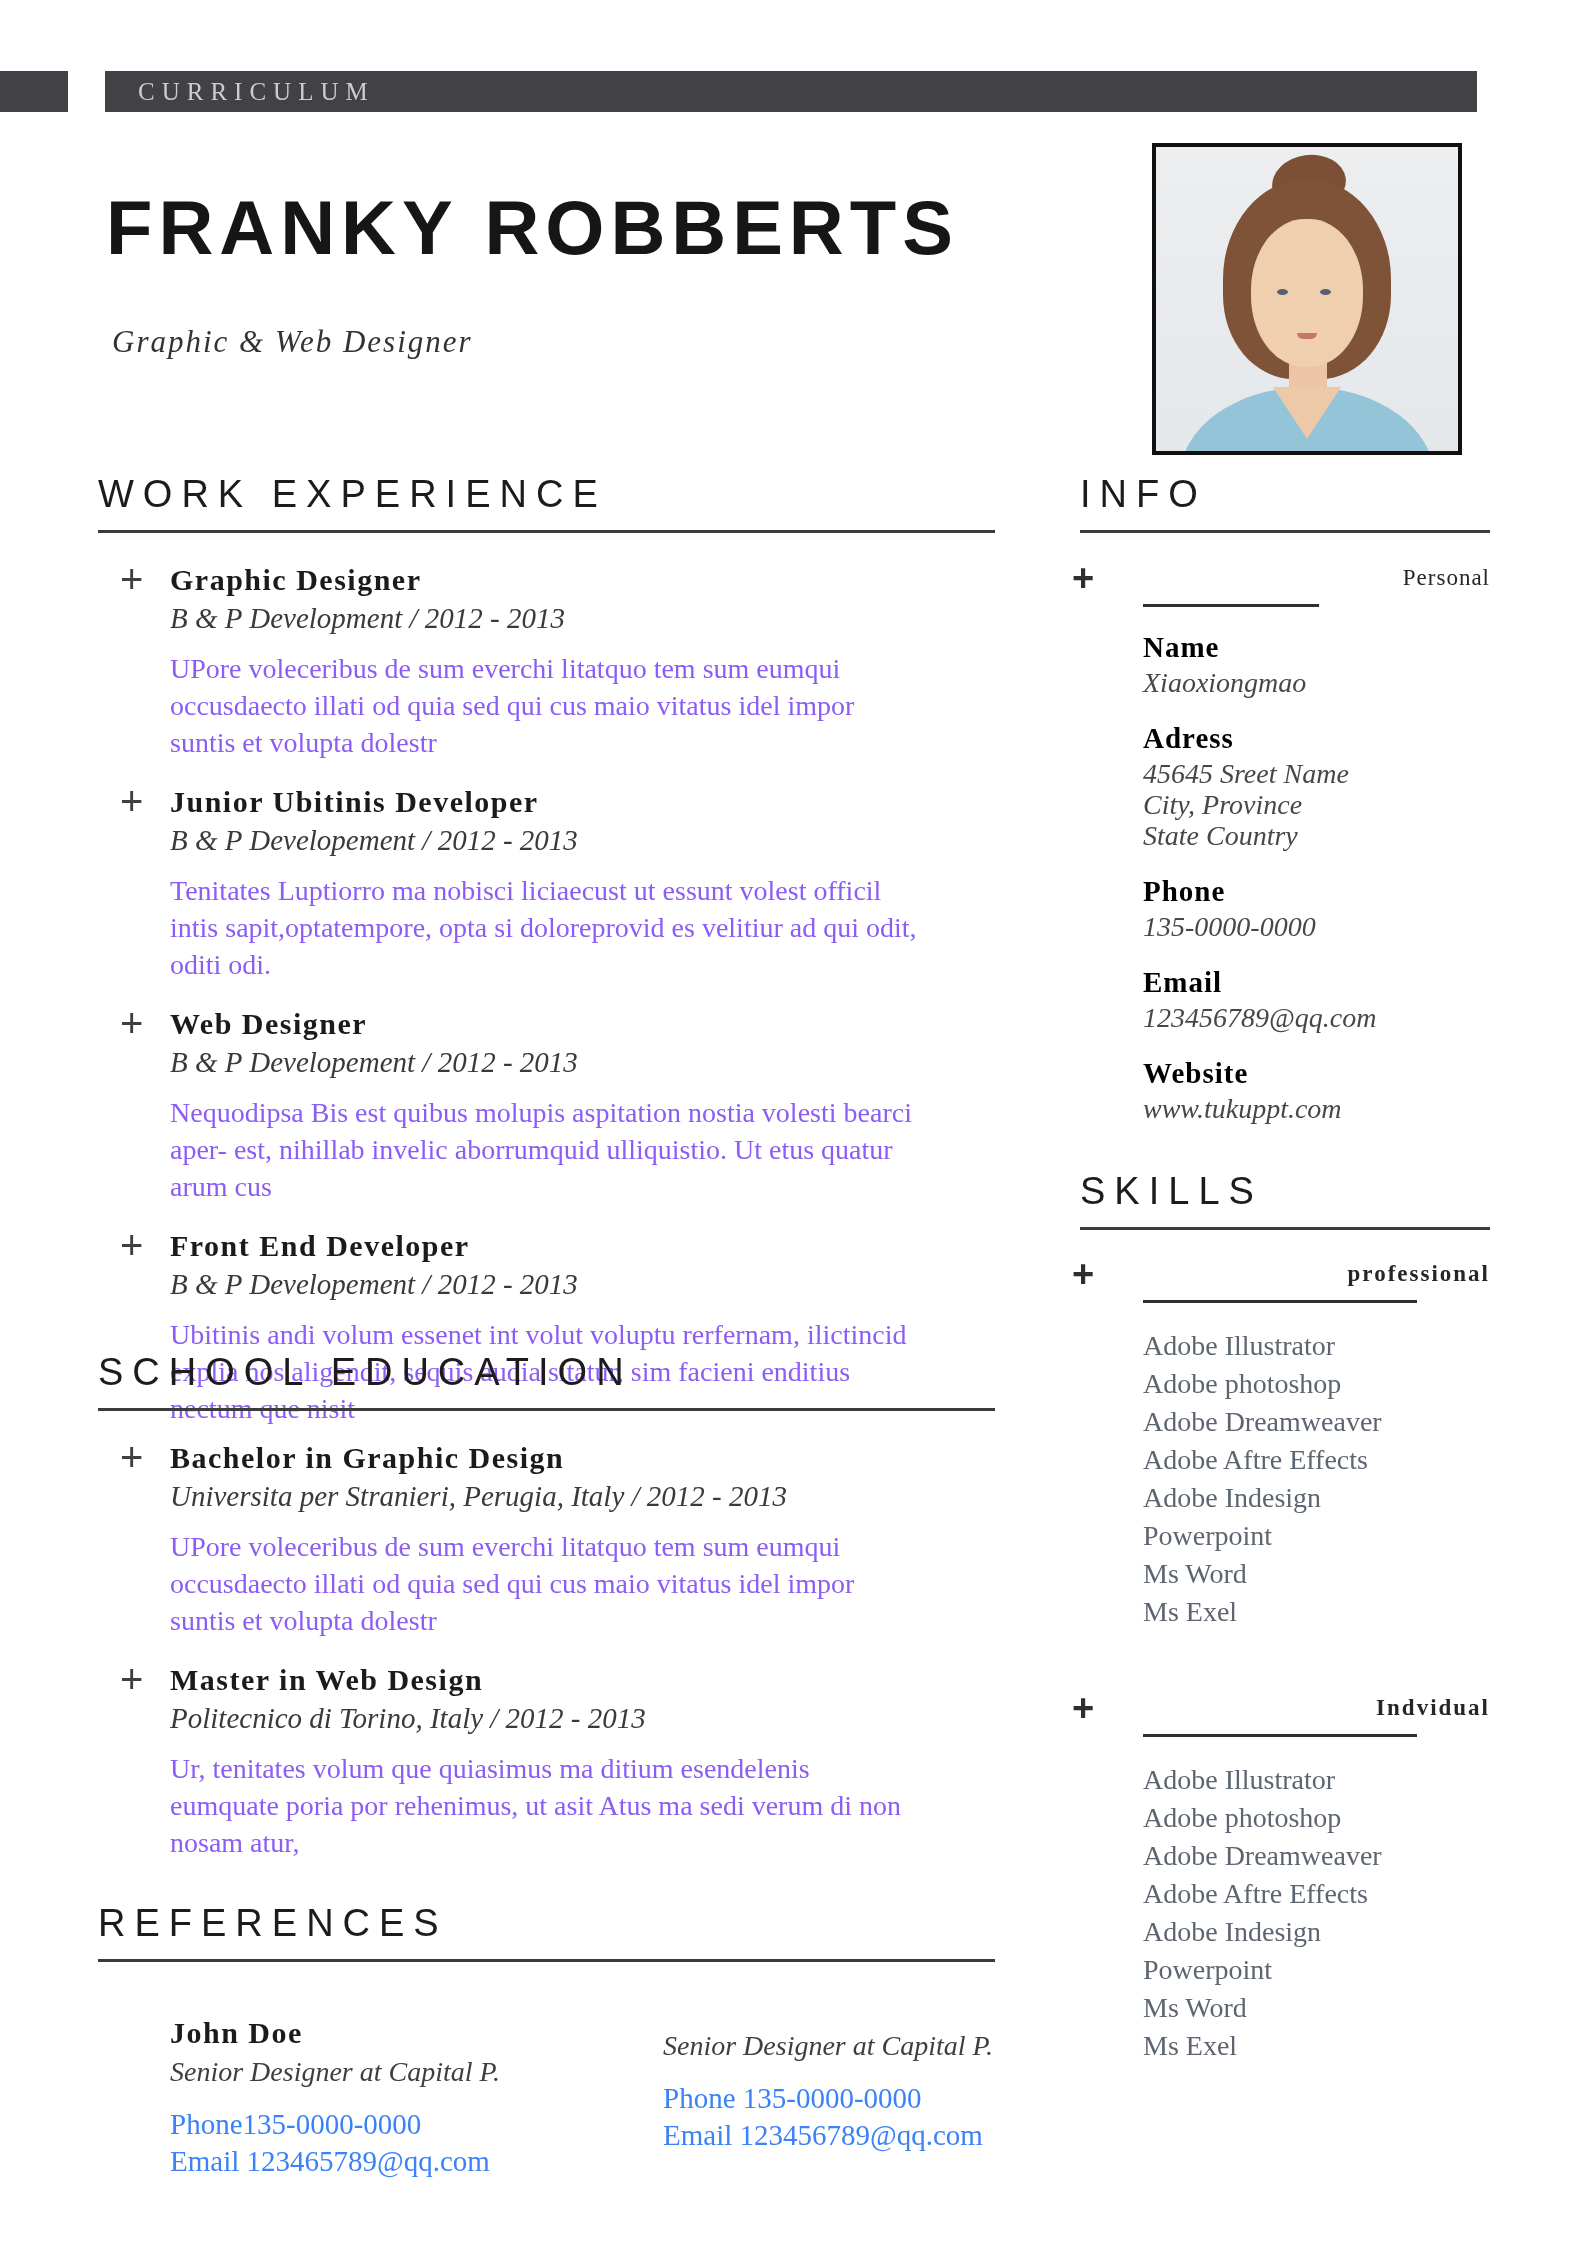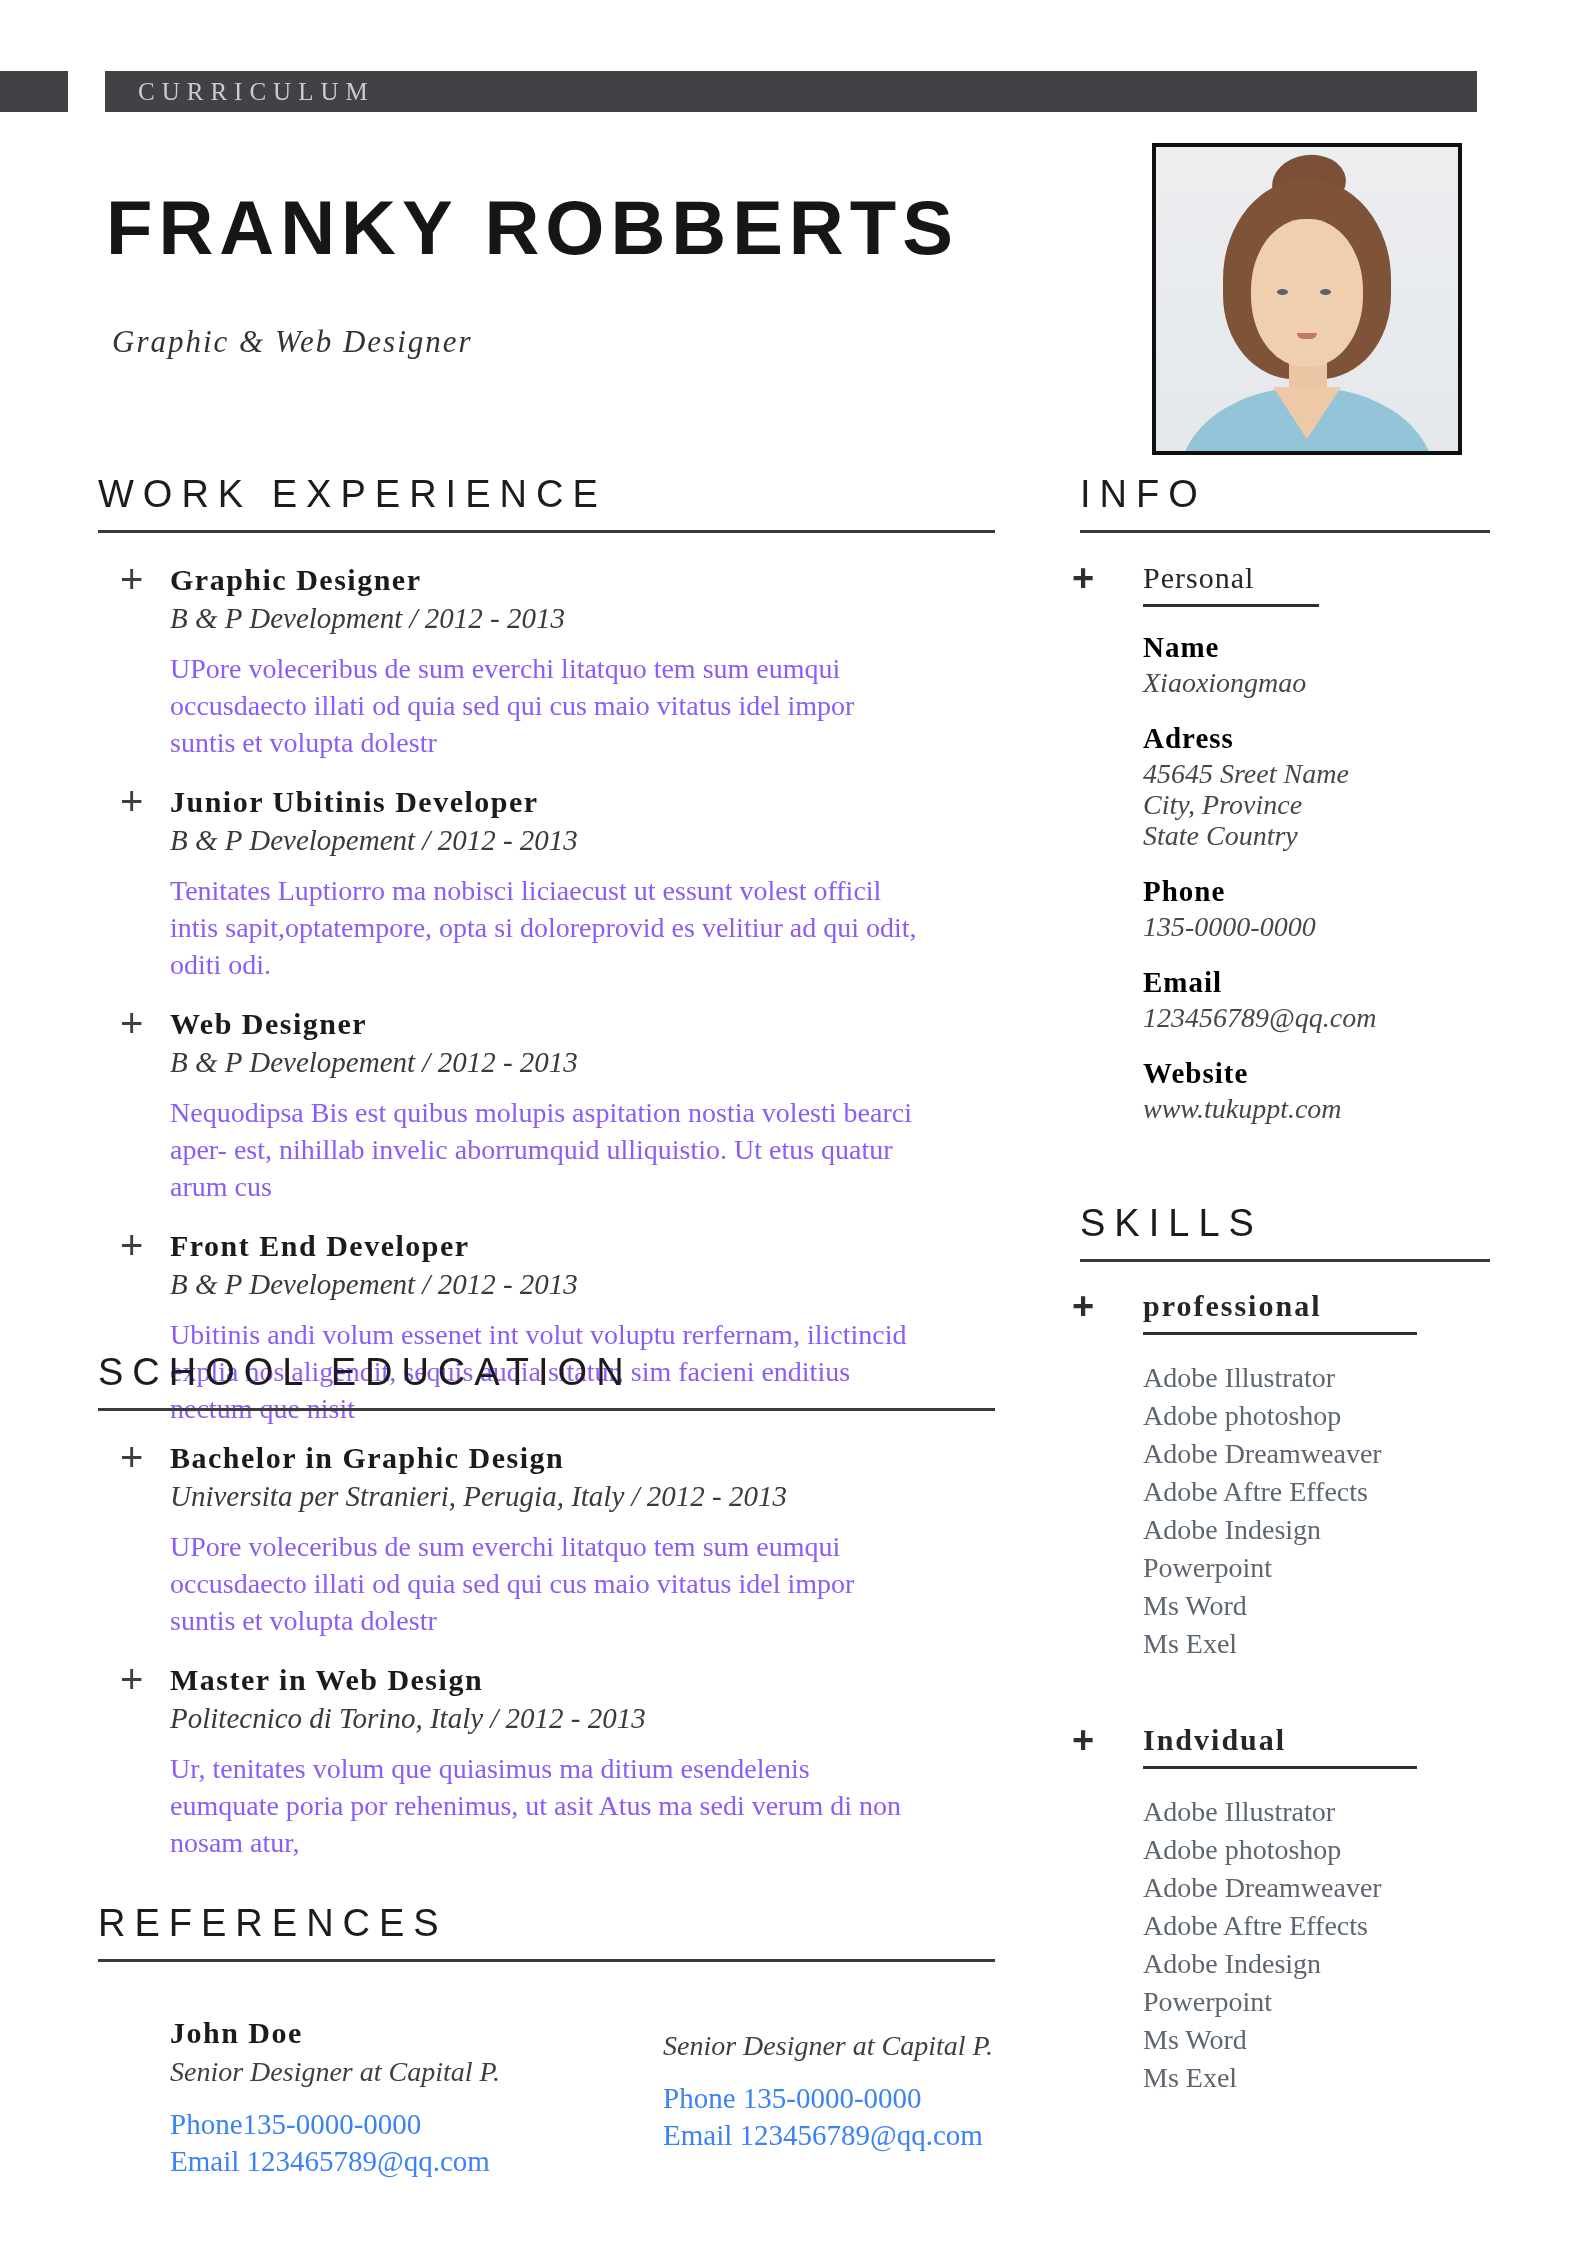--- a/index.html
+++ b/index.html
@@ -72,21 +72,21 @@
   .ref-meta{font-style:italic;font-size:28px;line-height:37px;color:#3f3f3f;margin-top:3px;}
   .ref-contact{margin-top:16px;font-size:29px;line-height:37px;color:#3b82f6;}
   
   .col-right{left:1080px;width:410px;}
   .group{position:relative;padding-left:63px;}
   .plus-bold{
     position:absolute;left:-8px;top:-4px;
     font-family:"Liberation Sans","DejaVu Sans",sans-serif;
     font-size:38px;font-weight:700;color:#2e2e2e;
   }
-  .group-label{font-size:30px;line-height:34px;letter-spacing:1px;color:#262626;}
+  .group-label{font-size:23px;line-height:34px;letter-spacing:1px;color:#262626;text-align:right;}
   .group-label.bold{font-weight:bold;letter-spacing:2px;}
   .group-rule{height:3px;background:#2f2f2f;margin-top:9px;}
   .info-group{margin-top:28px;}
   .field{margin-left:63px;margin-top:23px;}
   .field-label{font-weight:bold;font-size:29px;line-height:34px;letter-spacing:1px;color:#000000;}
   .field-value{font-style:italic;font-size:28px;line-height:31px;color:#474747;margin-top:3px;}
   .field-value .line{display:block;}
   .skill-group{margin-top:27px;}
   .skill-group.gap{margin-top:60px;}
   .skill-list{margin:24px 0 0 63px;}
@@ -225,21 +225,21 @@
       <div class="field-label">Email</div>
       <div class="field-value">123456789@qq.com</div>
     </div>
 
     <div class="field">
       <div class="field-label">Website</div>
       <div class="field-value">www.tukuppt.com</div>
     </div>
   </div>
 
-  <div class="section col-right" style="top:1200px;">
+  <div class="section col-right" style="top:1168px;">
     <div class="sec-head">SKILLS</div>
     <div class="sec-rule"></div>
 
     <div class="group skill-group">
       <span class="plus-bold">+</span>
       <div class="group-label bold">professional</div>
       <div class="group-rule" style="width:274px;"></div>
     </div>
     <div class="skill-list">
       <div class="skill-item">Adobe Illustrator</div>

